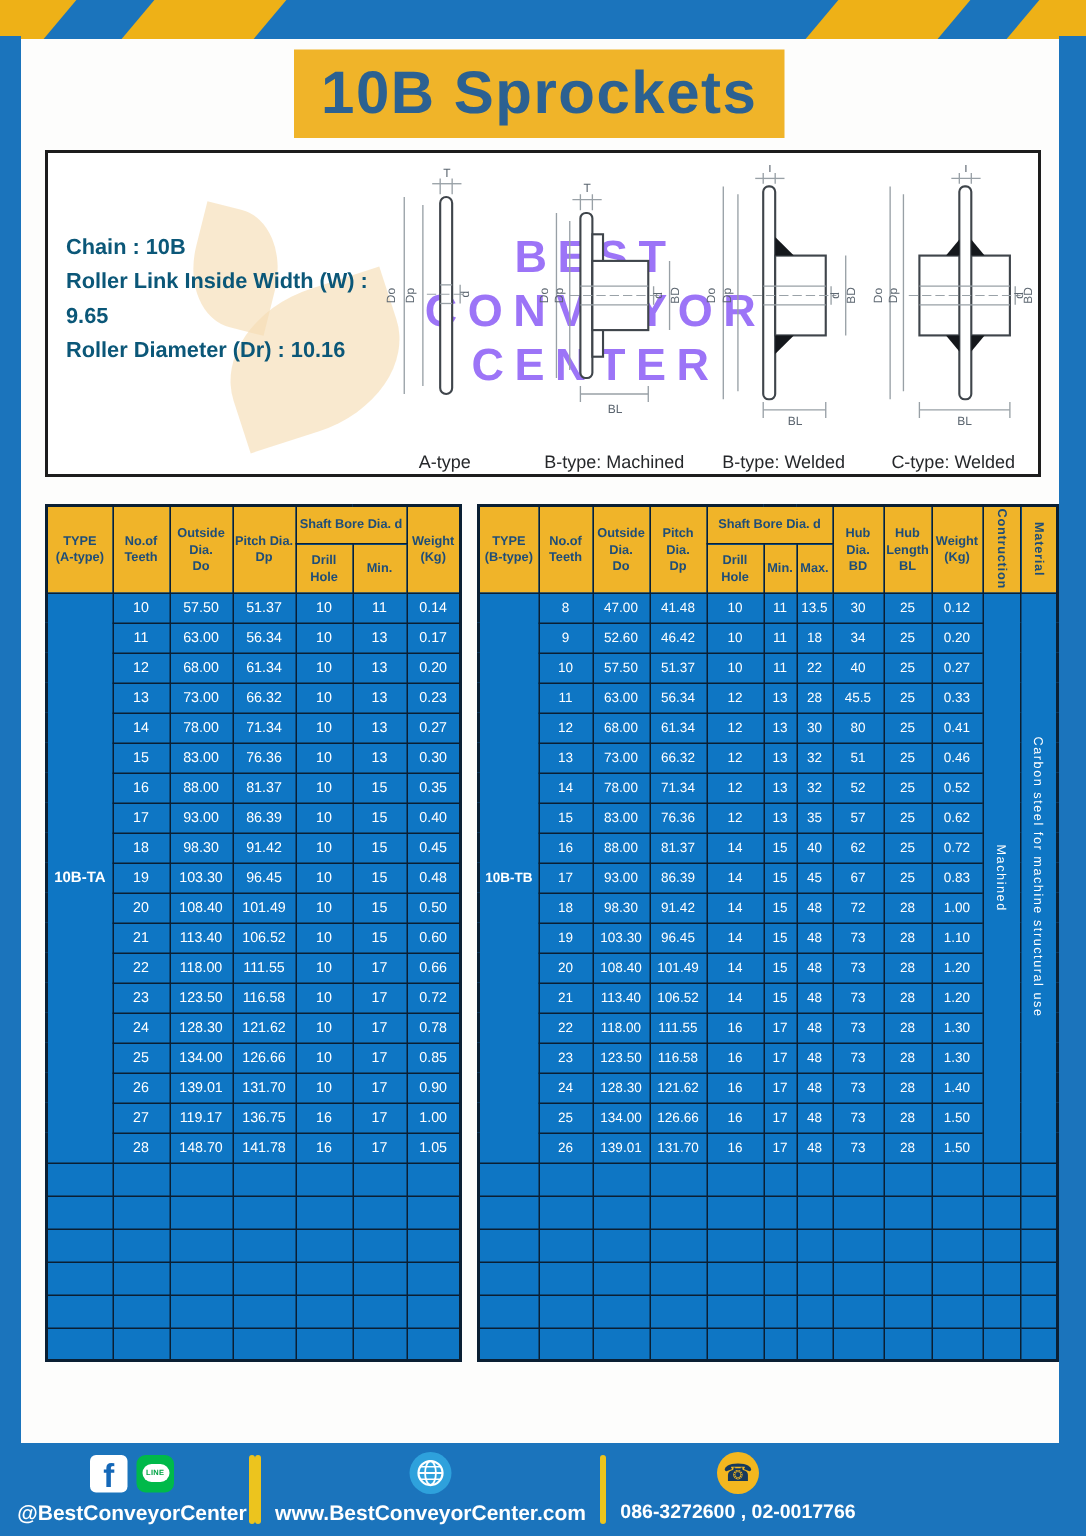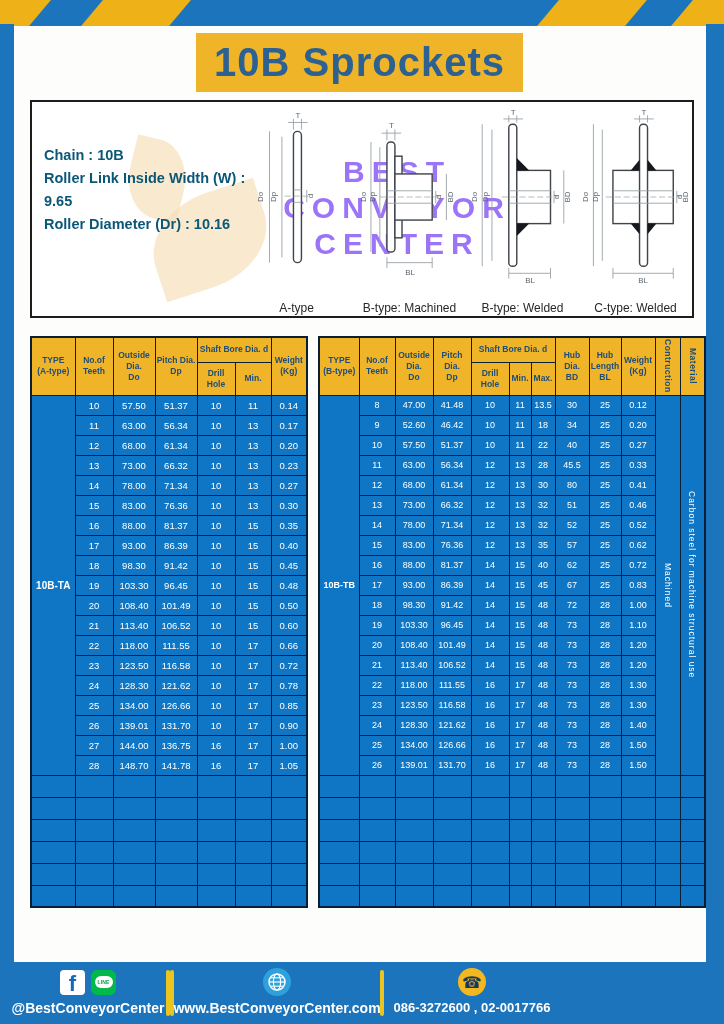--- a/index.html
+++ b/index.html
@@ -21,21 +21,21 @@
   .title-band h1{font-size:40px;font-weight:bold;color:var(--title);letter-spacing:1px}
   
   .spec-box{position:absolute;left:30px;top:100px;width:664px;height:218px;background:#fff;
             border:2px solid #1d1d1d;z-index:2;overflow:hidden}
   .watermark{position:absolute;left:150px;top:52px;width:430px;text-align:center;
              font-size:30px;line-height:36px;font-weight:bold;letter-spacing:7px;
              color:#8b5cf6;white-space:pre-line;opacity:.85}
   .wm-shape{position:absolute;background:#f6ddb5;opacity:.65;border-radius:60% 0 60% 0}
   .wm-shape.s1{left:118px;top:92px;width:120px;height:92px;transform:rotate(-18deg)}
   .wm-shape.s2{left:96px;top:38px;width:58px;height:78px;transform:rotate(14deg);border-radius:0 60% 0 60%}
-  .spec-lines{position:absolute;left:12px;top:42px;width:220px;color:var(--spectxt);
+  .spec-lines{position:absolute;left:12px;top:52px;width:220px;color:var(--spectxt);
               font-weight:bold;font-size:14.5px;line-height:23px}
   .diagram-row{position:absolute;left:208px;top:8px;width:452px;display:flex}
   .diagram-col{width:113px;display:flex;flex-direction:column;align-items:center}
   .diagram-col .dlabel{font-size:12px;color:#26282b;margin-top:17px;white-space:nowrap}
   svg.diag{display:block}
   .part{fill:#fff;stroke:#3f454b;stroke-width:1.6}
   .weld{fill:#15181c;stroke:none}
   .dl{stroke:#98a0a6;stroke-width:1}
   .cl{stroke:#9aa2a8;stroke-width:.8;stroke-dasharray:7 3}
   svg.diag text{fill:#5c6670;font-size:9px;font-family:"Liberation Sans",sans-serif}
@@ -378,21 +378,21 @@
       <tr class="data-row">
         <td>26</td>
         <td>139.01</td>
         <td>131.70</td>
         <td>10</td>
         <td>17</td>
         <td>0.90</td>
       </tr>
       <tr class="data-row">
         <td>27</td>
-        <td>144.00</td>
+        <td>119.17</td>
         <td>136.75</td>
         <td>16</td>
         <td>17</td>
         <td>1.00</td>
       </tr>
       <tr class="data-row">
         <td>28</td>
         <td>148.70</td>
         <td>141.78</td>
         <td>16</td>
@@ -808,21 +808,21 @@
     <div class="icon-row">
       <div class="fb-icon">f</div>
       <div class="line-icon">
         <div class="line-bubble">LINE</div>
       </div>
     </div>
     <div class="ftext">@BestConveyorCenter</div>
   </div>
   <div class="fdiv"></div>
   <div class="fdiv"></div>
-  <div class="fsec" style="width:206px">
+  <div class="fsec" style="width:226px">
     <div class="icon-row">
       <div class="round-icon globe-icon">
         <svg width="20" height="20" viewBox="0 0 20 20">
           <circle cx="10" cy="10" r="8" fill="none" stroke="#fff" stroke-width="1.5"></circle>
           <ellipse cx="10" cy="10" rx="3.6" ry="8" fill="none" stroke="#fff" stroke-width="1.2"></ellipse>
           <line x1="2" y1="10" x2="18" y2="10" stroke="#fff" stroke-width="1.2"></line>
           <line x1="3.2" y1="5.8" x2="16.8" y2="5.8" stroke="#fff" stroke-width="1"></line>
           <line x1="3.2" y1="14.2" x2="16.8" y2="14.2" stroke="#fff" stroke-width="1"></line>
         </svg>
       </div>

